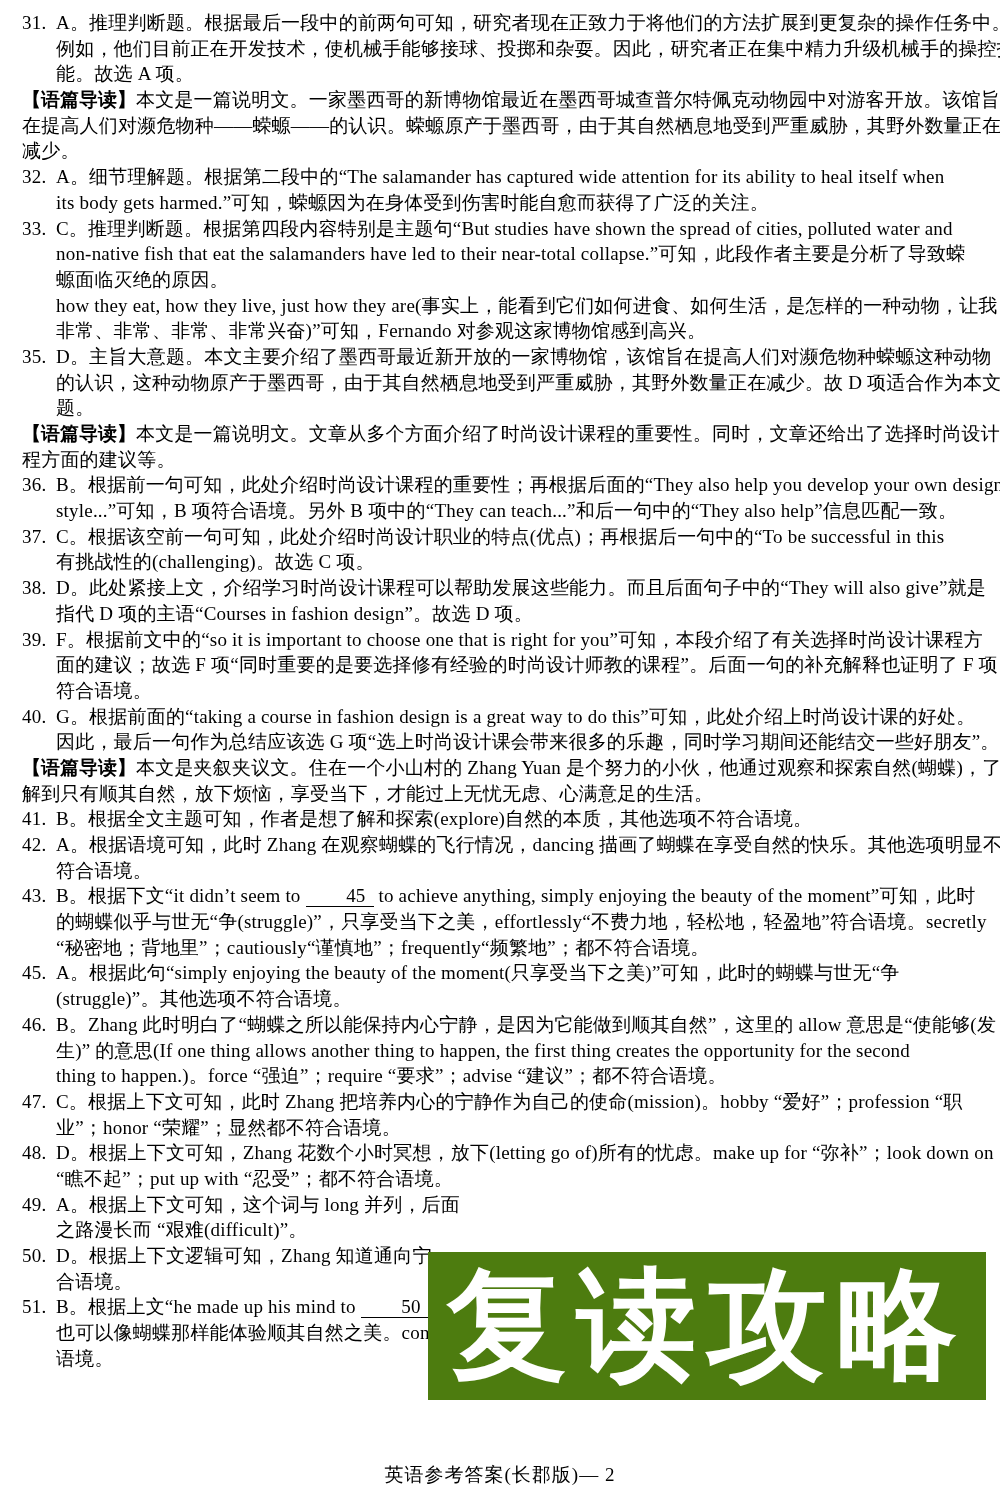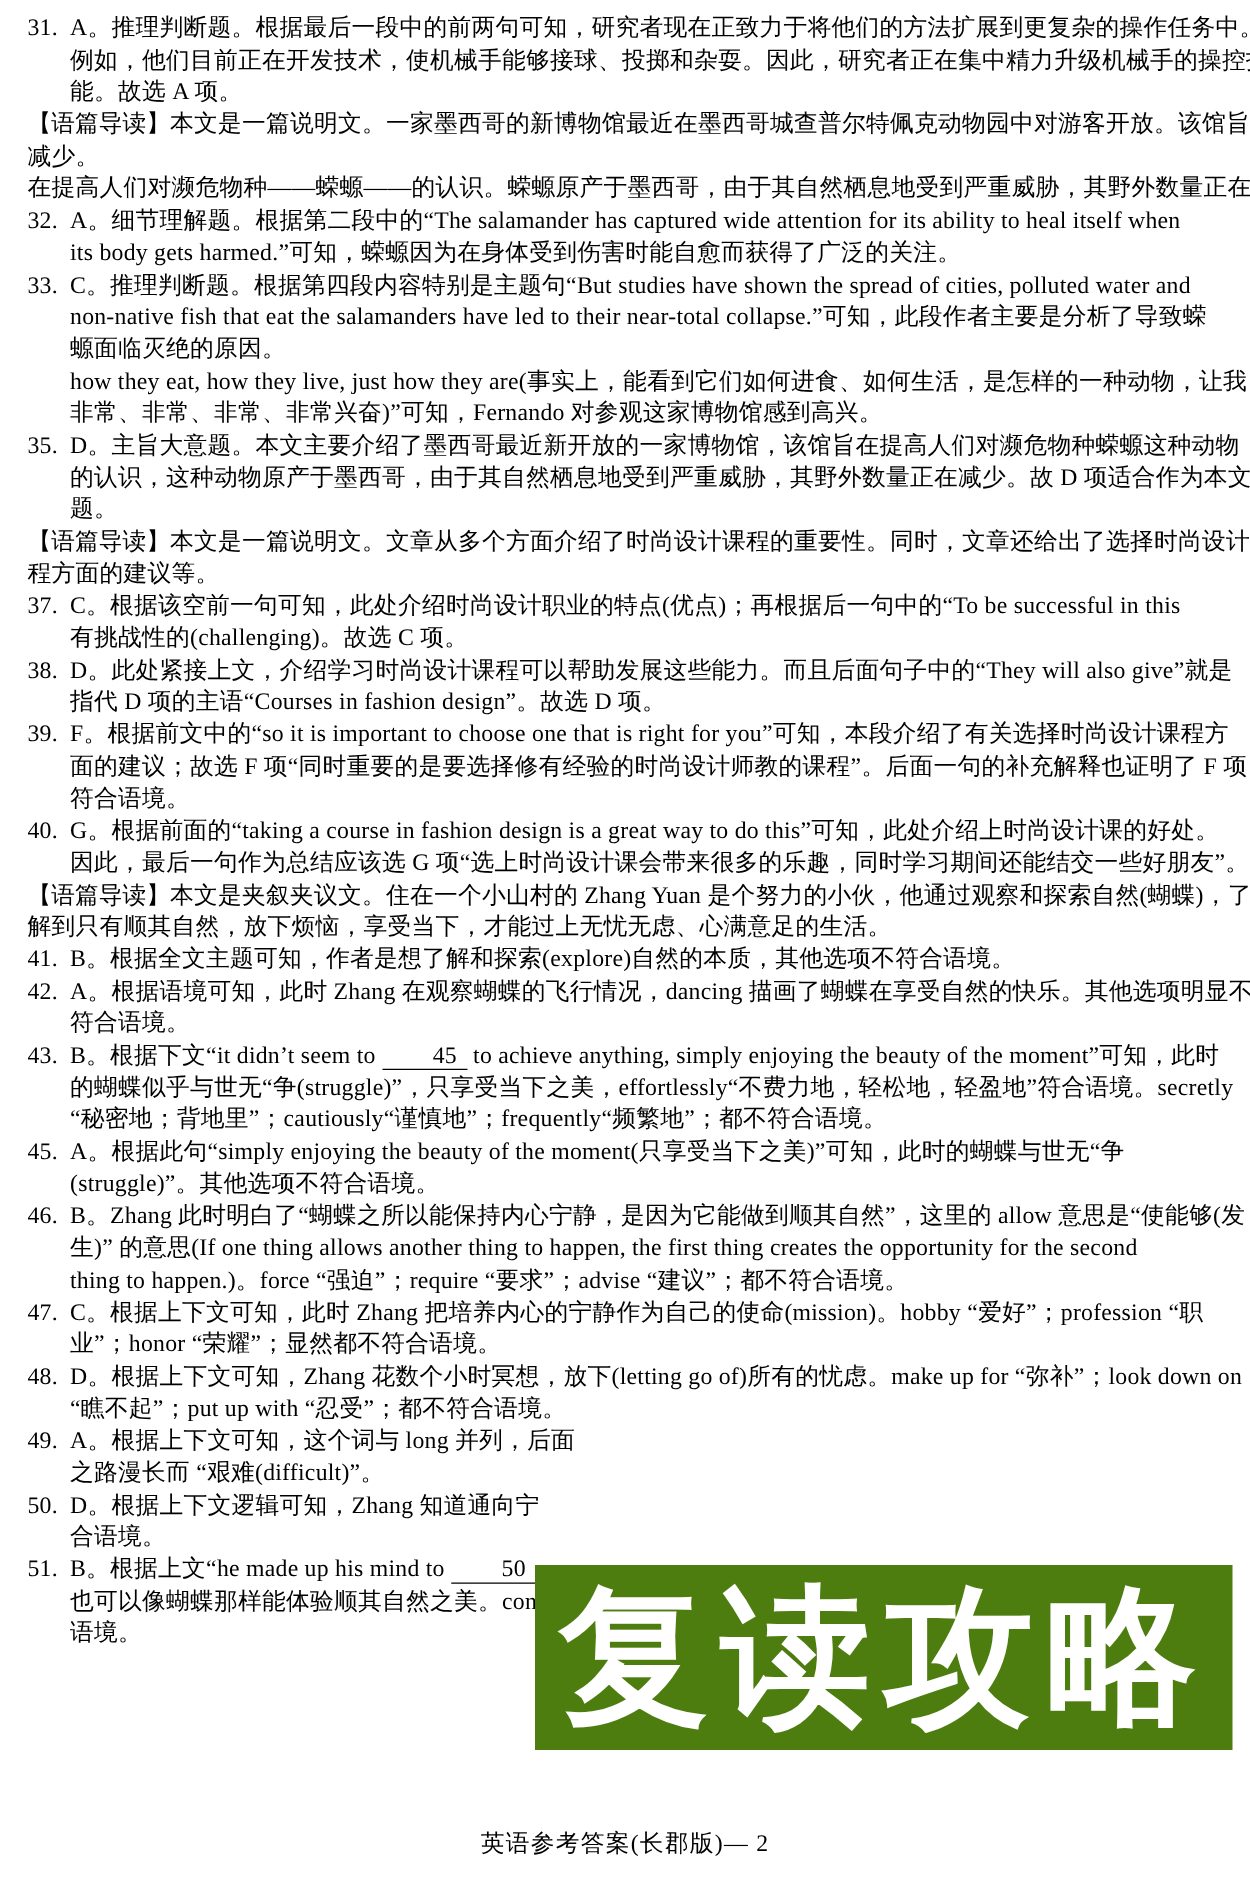--- a/index.html
+++ b/index.html
@@ -15,21 +15,21 @@
   .para{margin:0;}
   .para.numbered{padding-left:34px;}
   .ln{
     white-space:nowrap;height:25.7px;line-height:25.7px;
     font-size:19px;letter-spacing:0.2px;
   }
   .num{
     display:inline-block;width:34px;margin-left:-34px;
     vertical-align:baseline;
   }
-  .guide-label{font-weight:normal;letter-spacing:0;text-align:center;}
+  .guide-label{font-weight:bold;letter-spacing:0;text-align:center;}
   .blank{
     display:inline-block;min-width:52px;padding:0 8px;
     text-align:right;border-bottom:1.5px solid #000;
     line-height:20px;
   }
   .watermark{
     position:absolute;left:428px;top:1252px;width:558px;height:148px;
     display:flex;align-items:center;justify-content:center;
     font-family:"Liberation Sans","DejaVu Sans",sans-serif;
     font-weight:bold;font-size:120px;letter-spacing:10px;
@@ -45,22 +45,22 @@
 
 <div class="sheet">
   <div>
       <div class="para numbered">
         <div class="ln"><span class="num">31.</span>A。推理判断题。根据最后一段中的前两句可知，研究者现在正致力于将他们的方法扩展到更复杂的操作任务中。</div>
         <div class="ln">例如，他们目前正在开发技术，使机械手能够接球、投掷和杂耍。因此，研究者正在集中精力升级机械手的操控技</div>
         <div class="ln">能。故选 A 项。</div>
       </div>
       <div class="para guide">
         <div class="ln"><span class="guide-label">【语篇导读】</span>本文是一篇说明文。一家墨西哥的新博物馆最近在墨西哥城查普尔特佩克动物园中对游客开放。该馆旨</div>
+        <div class="ln">在提高人们对濒危物种——蝾螈——的认识。蝾螈原产于墨西哥，由于其自然栖息地受到严重威胁，其野外数量正在</div>
         <div class="ln">减少。</div>
-        <div class="ln">在提高人们对濒危物种——蝾螈——的认识。蝾螈原产于墨西哥，由于其自然栖息地受到严重威胁，其野外数量正在</div>
       </div>
       <div class="para numbered">
         <div class="ln"><span class="num">32.</span>A。细节理解题。根据第二段中的“The salamander has captured wide attention for its ability to heal itself when</div>
         <div class="ln">its body gets harmed.”可知，蝾螈因为在身体受到伤害时能自愈而获得了广泛的关注。</div>
       </div>
       <div class="para numbered">
         <div class="ln"><span class="num">33.</span>C。推理判断题。根据第四段内容特别是主题句“But studies have shown the spread of cities, polluted water and</div>
         <div class="ln">non-native fish that eat the salamanders have led to their near-total collapse.”可知，此段作者主要是分析了导致蝾</div>
         <div class="ln">螈面临灭绝的原因。</div>
       </div>
@@ -69,20 +69,24 @@
         <div class="ln">非常、非常、非常、非常兴奋)”可知，Fernando 对参观这家博物馆感到高兴。</div>
       </div>
       <div class="para numbered">
         <div class="ln"><span class="num">35.</span>D。主旨大意题。本文主要介绍了墨西哥最近新开放的一家博物馆，该馆旨在提高人们对濒危物种蝾螈这种动物</div>
         <div class="ln">的认识，这种动物原产于墨西哥，由于其自然栖息地受到严重威胁，其野外数量正在减少。故 D 项适合作为本文标</div>
         <div class="ln">题。</div>
       </div>
       <div class="para guide">
         <div class="ln"><span class="guide-label">【语篇导读】</span>本文是一篇说明文。文章从多个方面介绍了时尚设计课程的重要性。同时，文章还给出了选择时尚设计课</div>
         <div class="ln">程方面的建议等。</div>
+      </div>
+      <div class="para numbered">
+        <div class="ln"><span class="num">36.</span>B。根据前一句可知，此处介绍时尚设计课程的重要性；再根据后面的“They also help you develop your own design</div>
+        <div class="ln">style...”可知，B 项符合语境。另外 B 项中的“They can teach...”和后一句中的“They also help”信息匹配一致。</div>
       </div>
       <div class="para numbered">
         <div class="ln"><span class="num">37.</span>C。根据该空前一句可知，此处介绍时尚设计职业的特点(优点)；再根据后一句中的“To be successful in this</div>
         <div class="ln">有挑战性的(challenging)。故选 C 项。</div>
       </div>
       <div class="para numbered">
         <div class="ln"><span class="num">38.</span>D。此处紧接上文，介绍学习时尚设计课程可以帮助发展这些能力。而且后面句子中的“They will also give”就是</div>
         <div class="ln">指代 D 项的主语“Courses in fashion design”。故选 D 项。</div>
       </div>
       <div class="para numbered">

